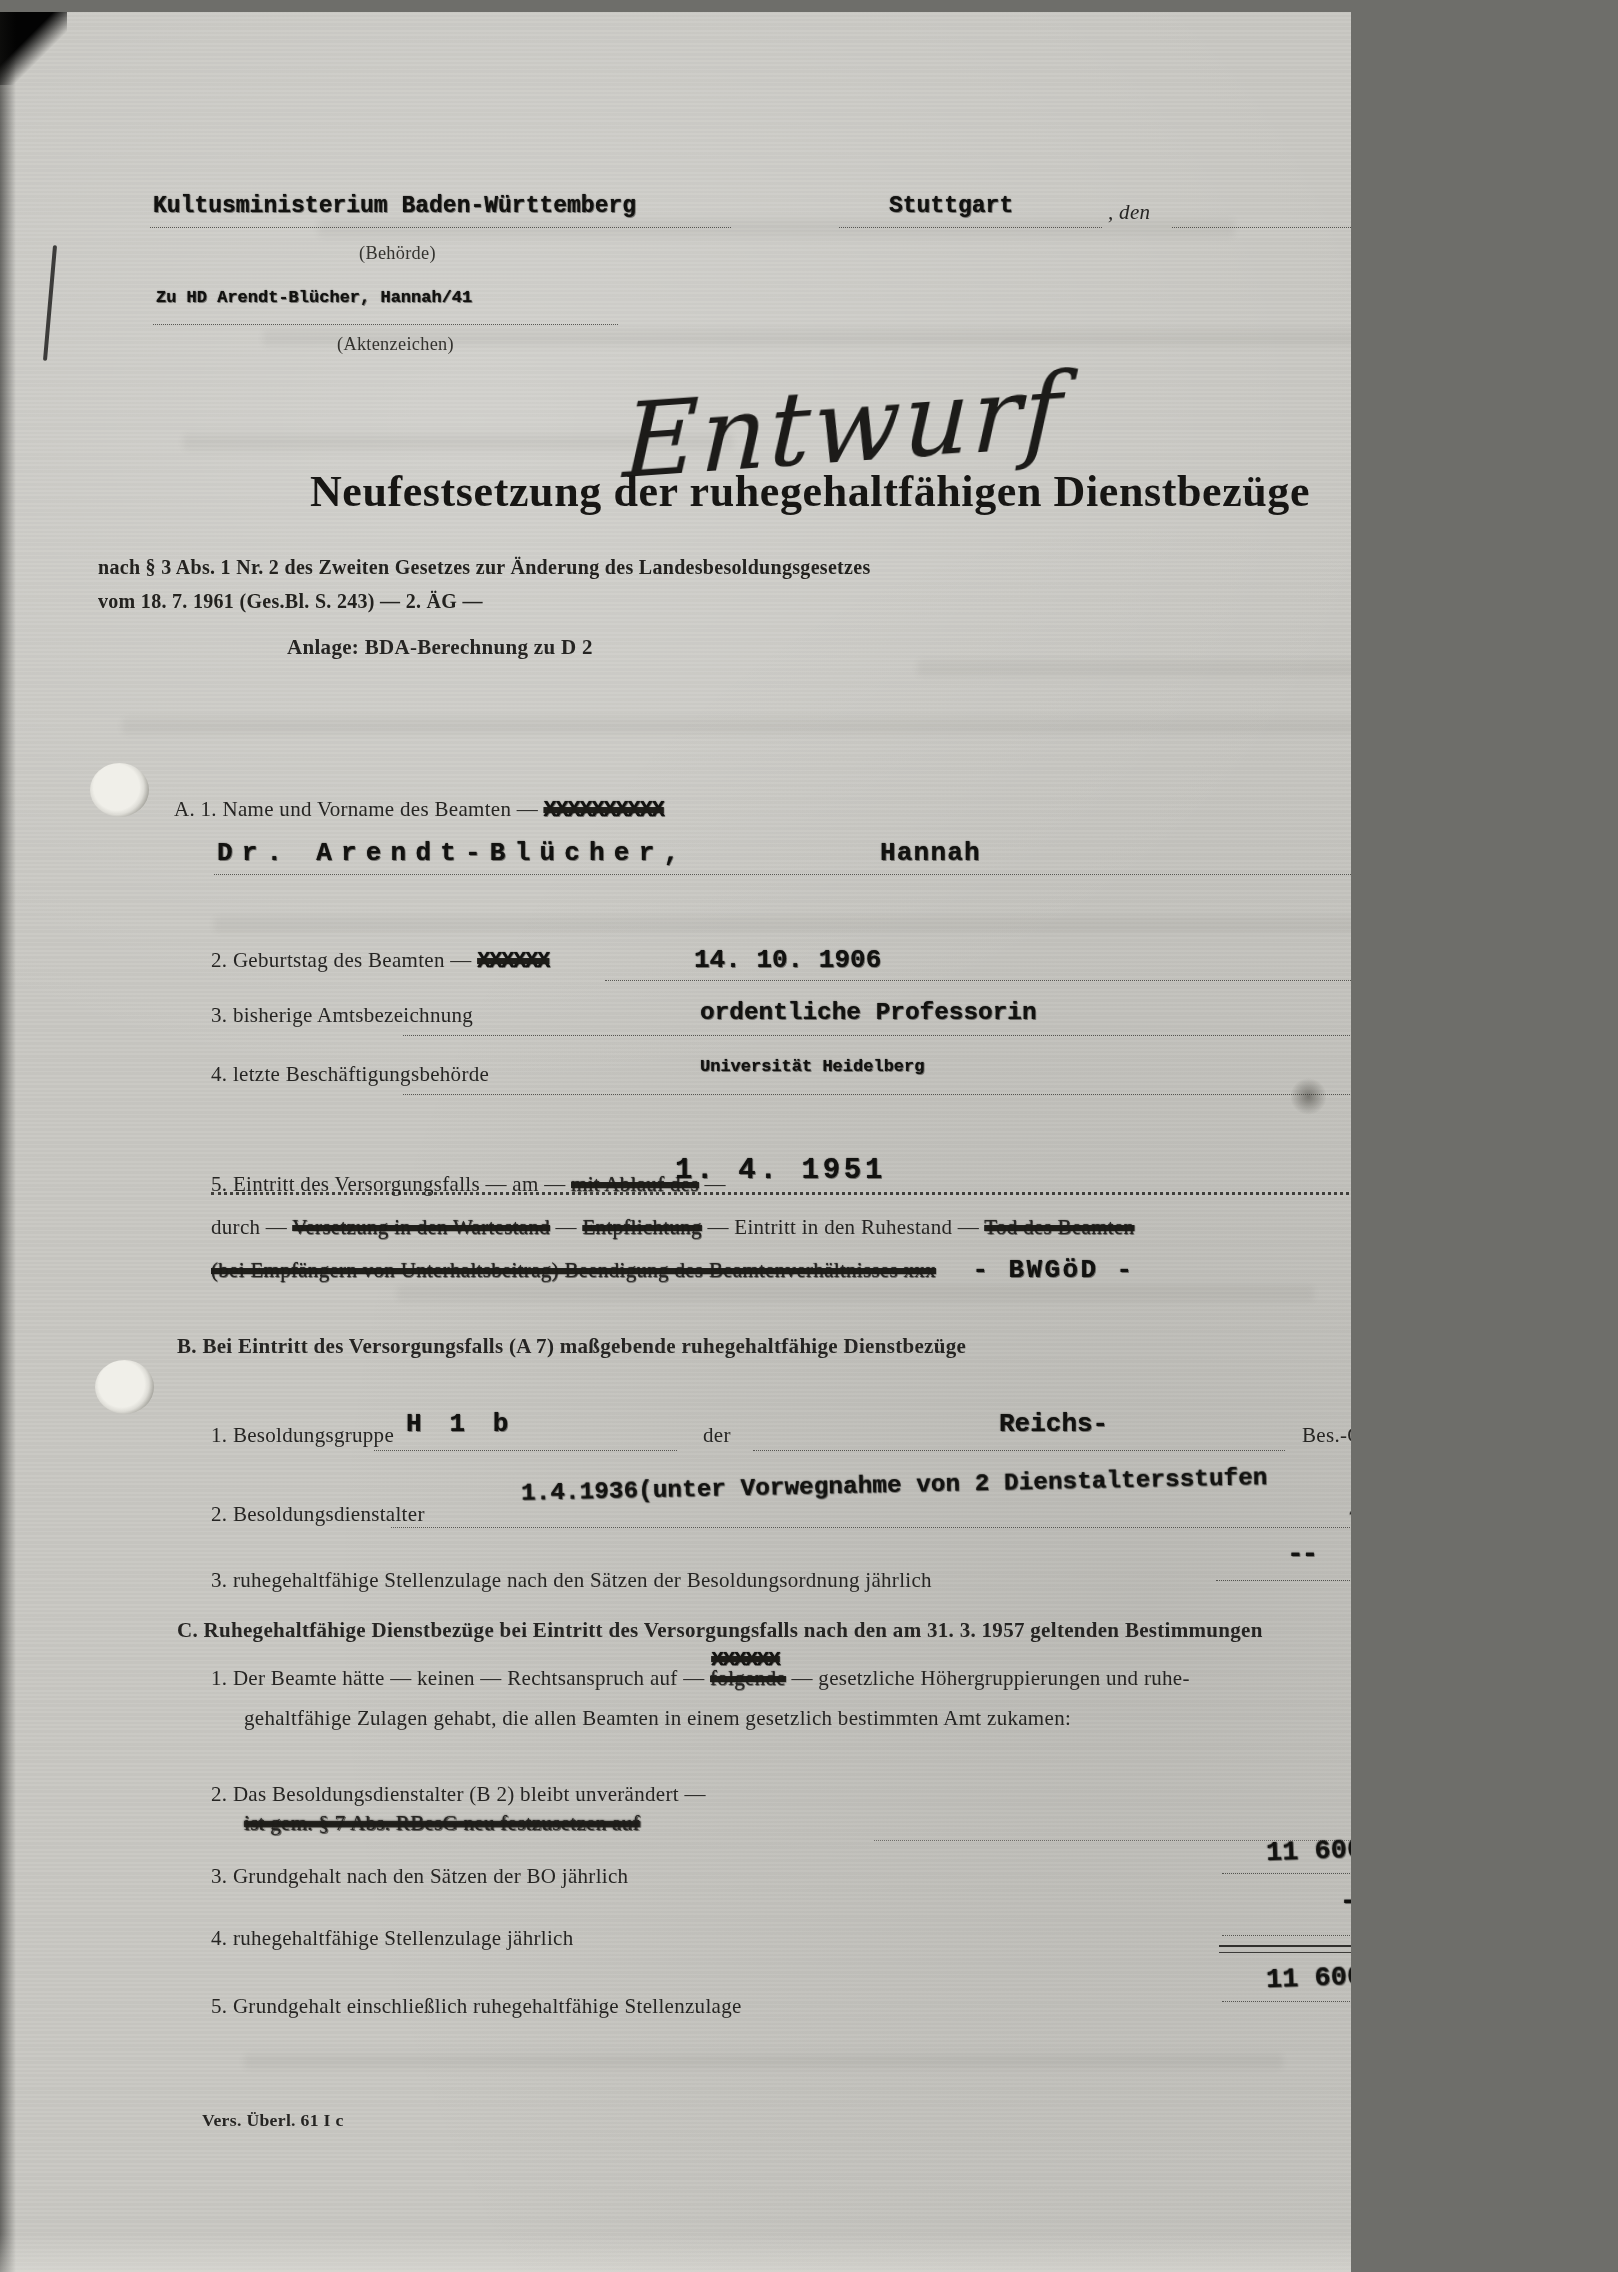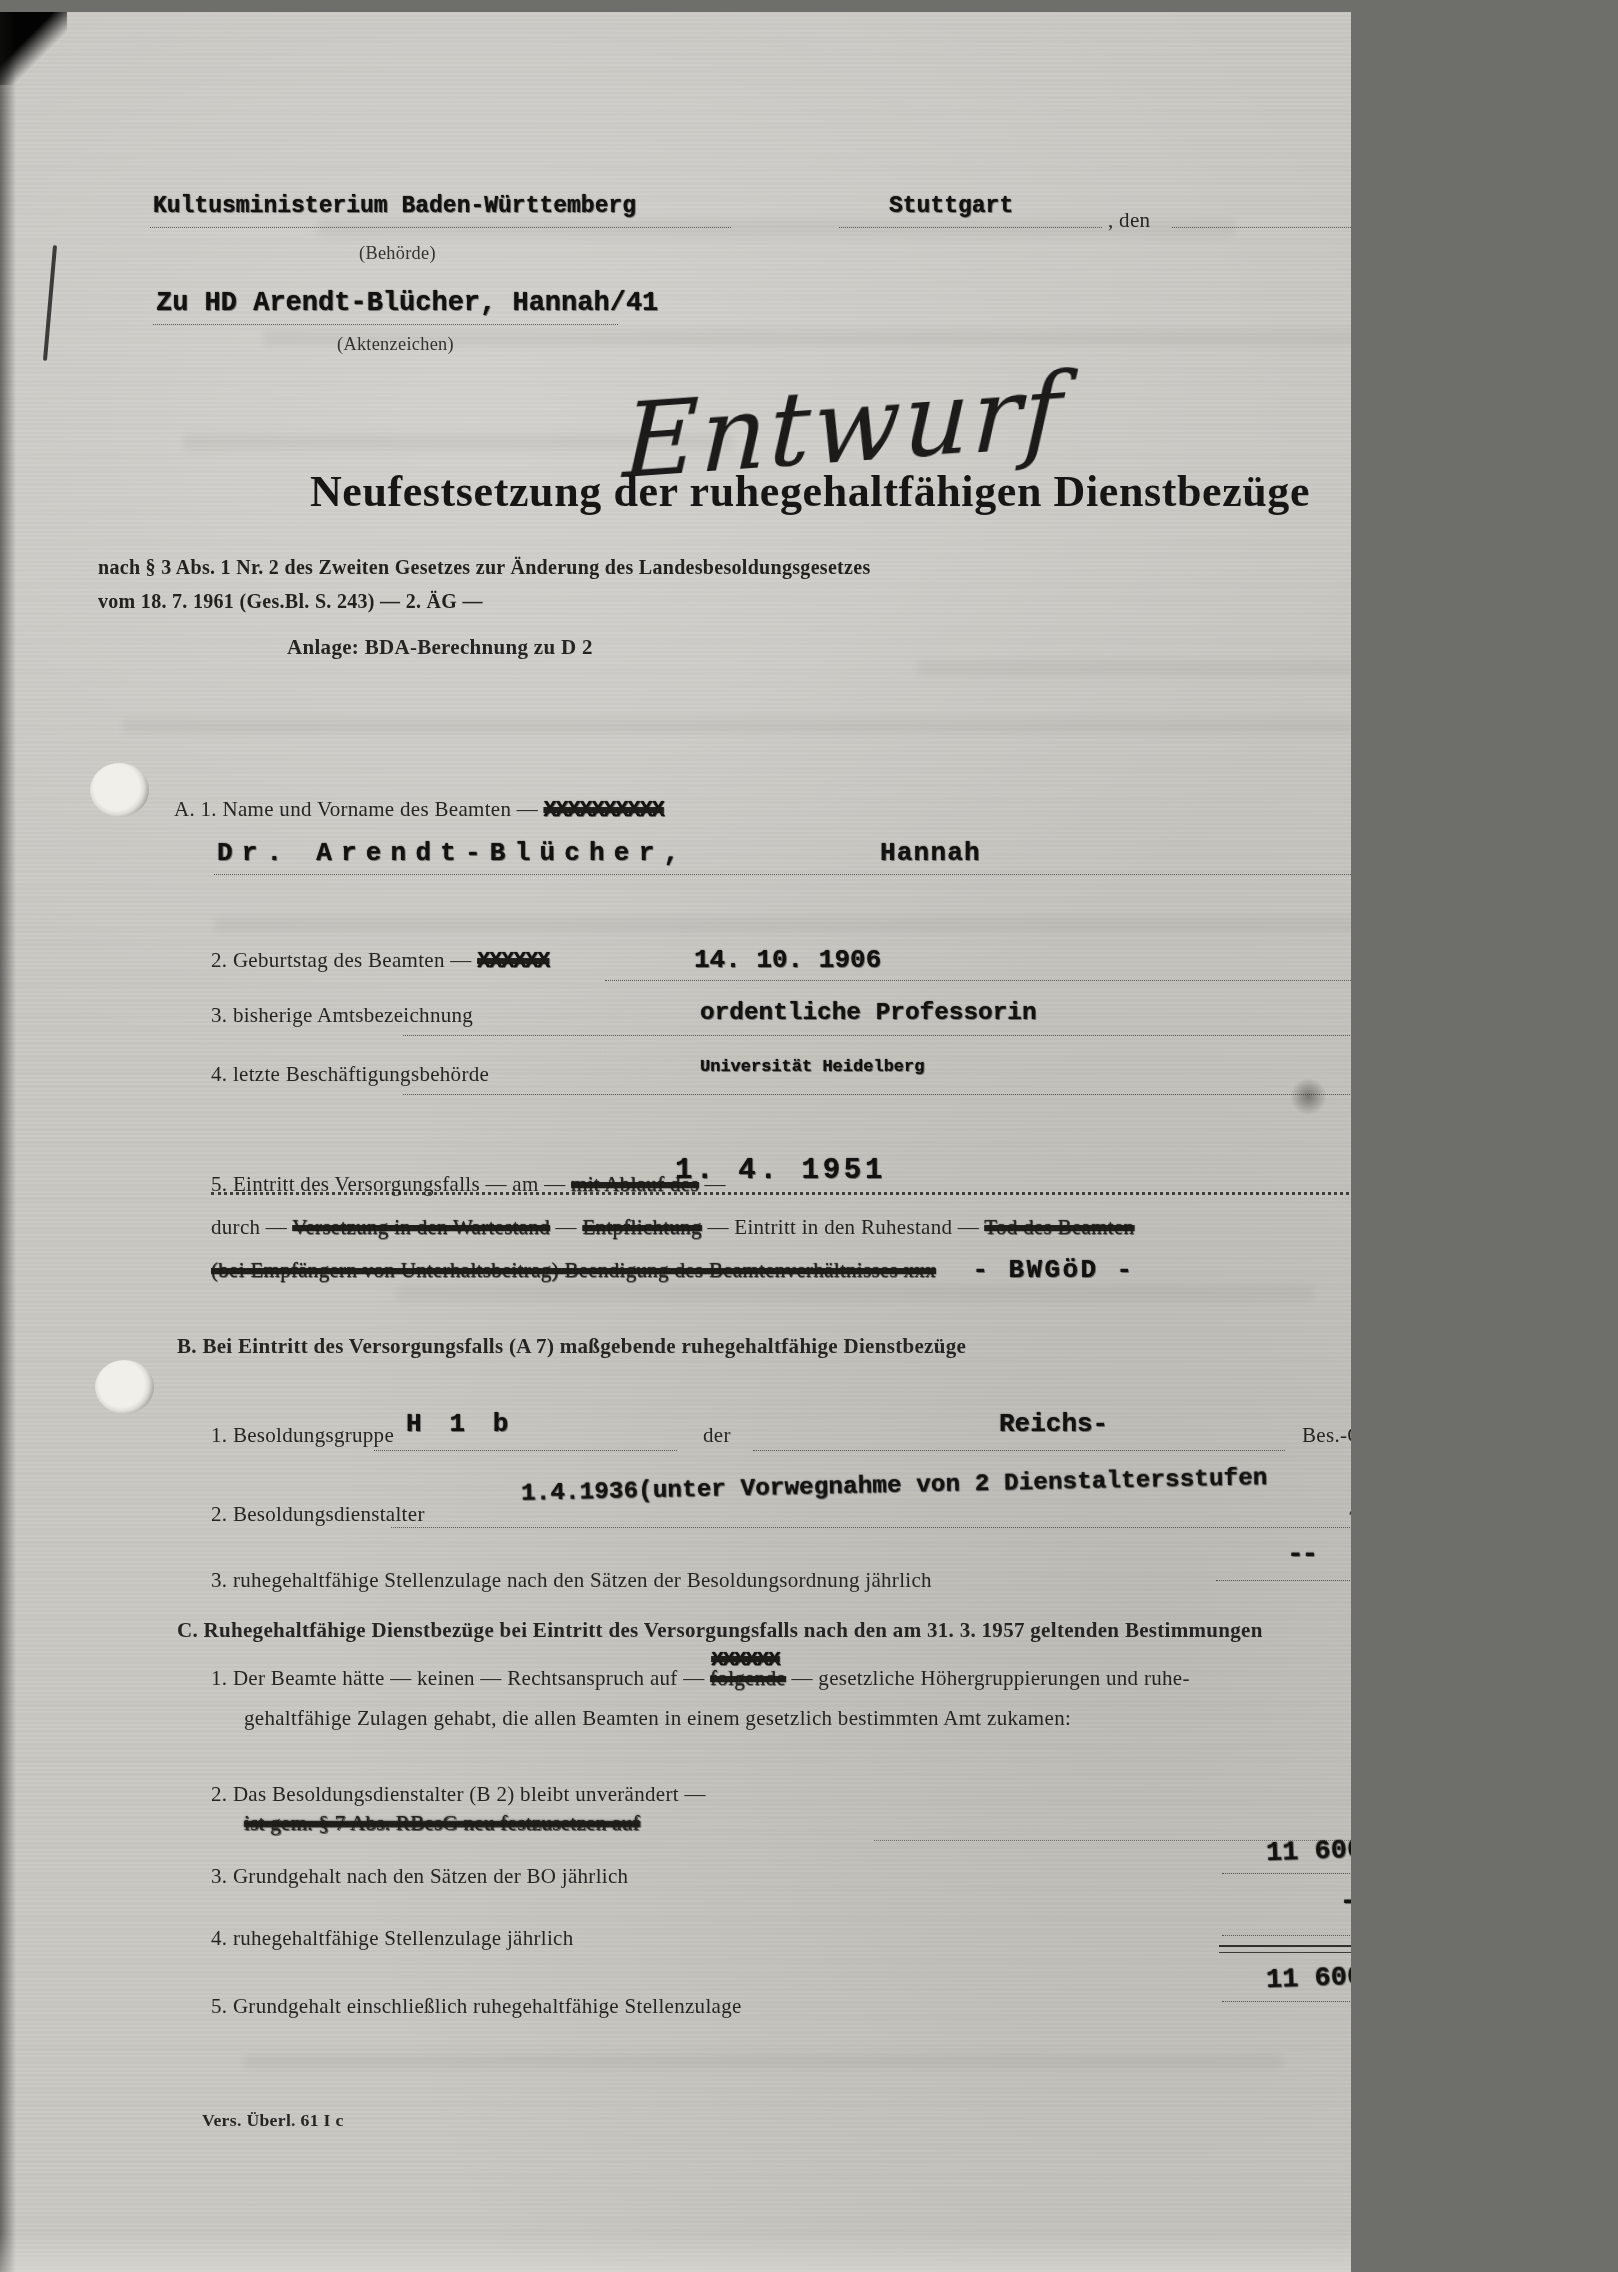--- a/index.html
+++ b/index.html
@@ -82,24 +82,24 @@
 
   <div class="hole" style="left:90px;top:751px;"></div>
   <div class="hole" style="left:95px;top:1348px;"></div>
 
   <div class="ty" style="left:153px;top:181px;font-size:23px;">Kultusministerium Baden-Württemberg</div>
   <div class="dl" style="left:150px;top:215px;width:581px;"></div>
   <div class="pr small" style="left:359px;top:231px;">(Behörde)</div>
 
   <div class="ty" style="left:889px;top:181px;font-size:23px;">Stuttgart</div>
   <div class="dl" style="left:839px;top:215px;width:263px;"></div>
-  <div class="pr" style="left:1108px;top:196px;">, den</div>
+  <div class="pr" style="left:1108px;top:188px;font-style:italic;">, den</div>
   <div class="dl" style="left:1172px;top:215px;width:397px;"></div>
 
-  <div class="ty" style="left:156px;top:276px;font-size:27px;">Zu HD Arendt-Blücher, Hannah/41</div>
+  <div class="ty" style="left:156px;top:276px;font-size:17px;">Zu HD Arendt-Blücher, Hannah/41</div>
   <div class="dl" style="left:153px;top:312px;width:465px;"></div>
   <div class="pr small" style="left:337px;top:322px;">(Aktenzeichen)</div>
 
   <div class="hand" style="left:623px;top:353px;font-size:103px;transform:rotate(-4deg) skewX(-6deg);letter-spacing:2.4px;">Entwurf</div>
 
   <div class="title" style="left:98px;top:454px;width:1424px;">Neufestsetzung der ruhegehaltfähigen Dienstbezüge</div>
   <div class="sub" style="left:98px;top:544px;width:1424px;">nach § 3 Abs. 1 Nr. 2 des Zweiten Gesetzes zur Änderung des Landesbesoldungsgesetzes</div>
   <div class="sub" style="left:98px;top:578px;width:1424px;">vom 18. 7. 1961 (Ges.Bl. S. 243) — 2. ÄG —</div>
   <div class="pr prb" style="left:287px;top:623px;">Anlage: BDA-Berechnung zu D 2</div>
 

